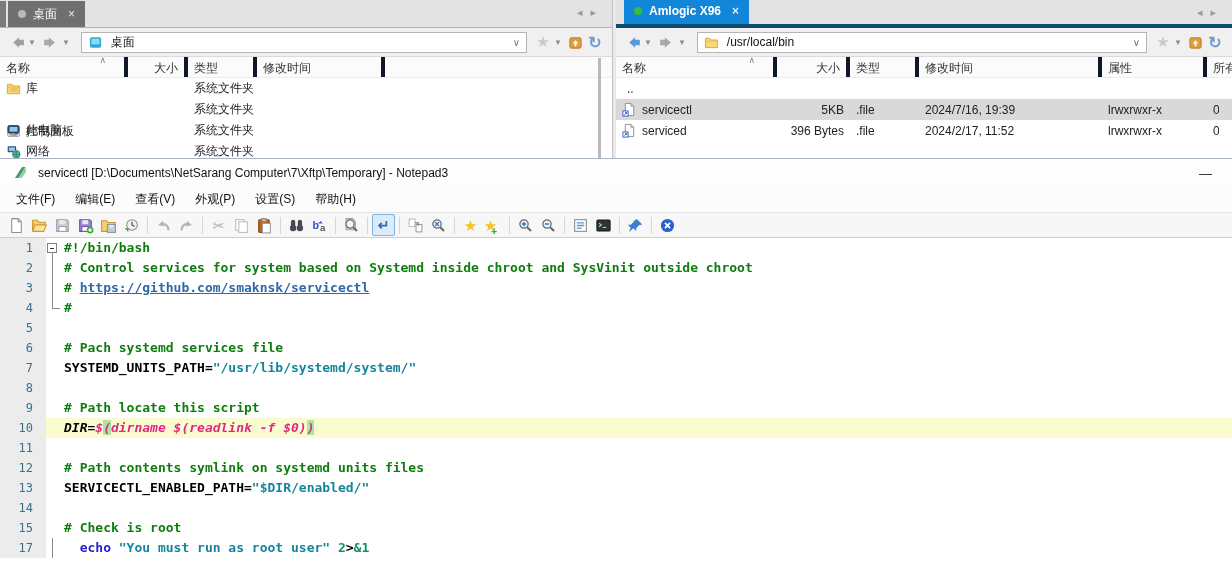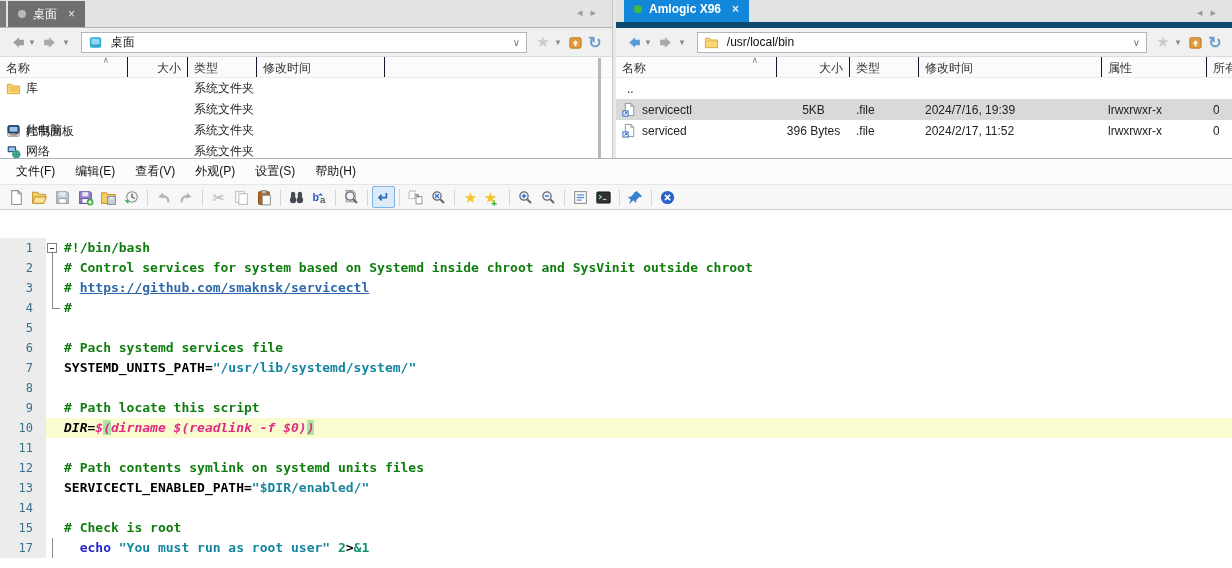--- a/index.html
+++ b/index.html
@@ -5,21 +5,21 @@
   * { margin:0; padding:0; box-sizing:border-box; }
   html,body { width:1232px; height:568px; overflow:hidden; background:#fff;
     font-family:"Liberation Sans", sans-serif; }
   #app { position:relative; width:1232px; height:568px; overflow:hidden; background:#e9e9e9; }
 
   
   .pane { position:absolute; top:0; height:568px; background:#fff; }
   #pane-left  { left:0;  width:613px; border-right:1px solid #c4c4c4; }
   #pane-right { left:616px; width:616px; }
   .tabbar { height:28px; background:#e3e3e3; position:relative; display:flex; align-items:flex-end; }
-  .tabbar.accent-blue { border-bottom:6px solid #0c4a6e; }
+  .tabbar.accent-blue { border-bottom:4px solid #0c4a6e; }
   .tabbar.accent-gray { border-bottom:1px solid #b3b3b3; }
   .tab-fragment { width:6px; height:26px; background:#7a7a7a; }
   .tab { height:26px; display:flex; align-items:center; gap:7px; padding:0 10px; font-size:12px; cursor:default; }
   .tab.t-gray { background:#6f6f6f; color:#fff; margin-left:2px; }
   .tab.t-blue { background:#1286d8; color:#fff; font-weight:bold; margin-left:8px; }
   .dot { width:8px; height:8px; border-radius:50%; display:inline-block; }
   .dot.gray  { background:#b9b9b9; }
   .dot.green { background:#3dbd3d; }
   .tab-close { font-size:12px; opacity:.85; margin-left:4px; }
   .tab-scroll { position:absolute; right:8px; top:6px; color:#9a9a9a; font-size:11px; letter-spacing:8px; }
@@ -30,29 +30,29 @@
   .dd { font-size:8px; color:#8a8a8a; margin:0 3px 0 1px; }
   .addr { flex:1; height:21px; background:#fff; border:1px solid #b5b5b5;
     display:flex; align-items:center; gap:5px; padding:0 2px 0 4px; margin:0 6px; font-size:12px; color:#111; }
   .addr .chev { margin-left:auto; color:#777; font-size:10px; padding-right:4px; }
   .navic { width:20px; display:flex; justify-content:center; align-items:center; }
   .glyph-refresh { color:#6d9ecf; font-size:16px; font-weight:bold; }
   .glyph-star { font-size:15px; color:#cbcbcb; }
 
   .listhdr { height:21px; display:flex; background:#fbfbfb; border-bottom:1px solid #ececec;
     font-size:12px; color:#333; }
-  .hcell { padding:3px 6px 0 6px; border-right:1px solid #0f172a; position:relative;
+  .hcell { padding:3px 6px 0 6px; border-right:4px solid #0f172a; position:relative;
     overflow:hidden; white-space:nowrap; }
   .hcell.r { text-align:right; }
   .hcaret { position:absolute; right:18px; top:-2px; color:#8a8a8a; font-size:9px; }
   .listbody { position:relative; }
   .frow { height:21px; display:flex; align-items:center; font-size:12px; color:#222; }
   .frow.sel { background:#d9d9d9; }
   .fcell { padding:0 6px; overflow:hidden; white-space:nowrap; }
-  .fcell.r { text-align:center; }
+  .fcell.r { text-align:right; }
   .fcell.namec { display:flex; align-items:center; gap:5px; }
   .scroll-line { position:absolute; top:58px; height:100px; width:3px; background:#b9b9b9; }
 
   
   #notepad { position:absolute; left:0; top:158px; width:1232px; height:410px;
     background:#fff; border-top:1px solid #a9b6c2; z-index:10; }
   .np-title { height:28px; display:flex; align-items:center; gap:8px; padding:0 10px;
     background:#fdfdfd; font-size:12px; color:#111; }
   .np-min { margin-left:auto; color:#222; font-size:13px; padding:0 10px; }
   .np-menu { height:25px; display:flex; align-items:center; background:#fcfcfc;
@@ -313,20 +313,30 @@
           <div class="fcell r" style="width: 73px; flex: 0 0 auto;">396 Bytes</div>
           <div class="fcell" style="width: 69px; flex: 0 0 auto;">.file</div>
           <div class="fcell" style="width: 183px; flex: 0 0 auto;">2024/2/17, 11:52</div>
           <div class="fcell" style="width: 105px; flex: 0 0 auto;">lrwxrwxr-x</div>
           <div class="fcell" style="width: 0px; flex: 0 0 auto;">0</div>
         </div>
       </div>
   </div>
 
   <div id="notepad">
+    <div class="np-title">
+      <span class="navic">
+          <svg width="16" height="16" viewBox="0 0 16 16">
+            <path d="M3 13 10 2h3.5L6.5 13z" fill="#3f9e5f"></path>
+            <path d="M6.5 13 13.5 2l.5 5-4.5 6z" fill="#8fd0a5"></path>
+          </svg>
+        </span>
+      <span>servicectl [D:\Documents\NetSarang Computer\7\Xftp\Temporary] - Notepad3</span>
+      <span class="np-min">—</span>
+    </div>
     <div class="np-menu" id="np-menu">
         <span>文件(F)</span>
         <span>编辑(E)</span>
         <span>查看(V)</span>
         <span>外观(P)</span>
         <span>设置(S)</span>
         <span>帮助(H)</span>
       </div>
     <div class="np-toolbar" id="np-toolbar">
         <span class="tb">

